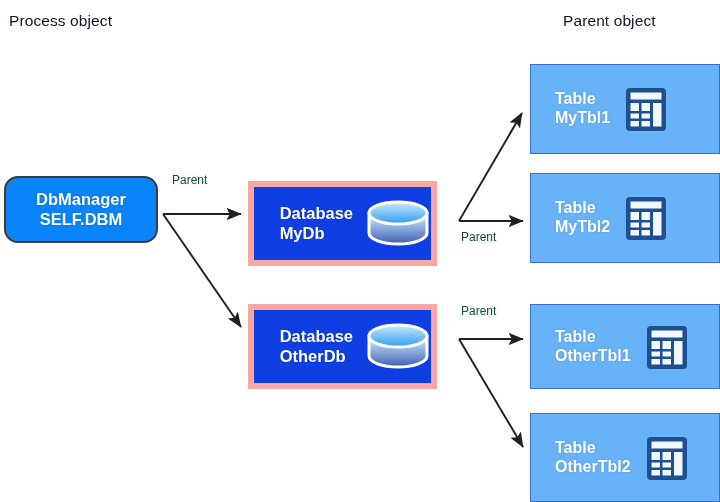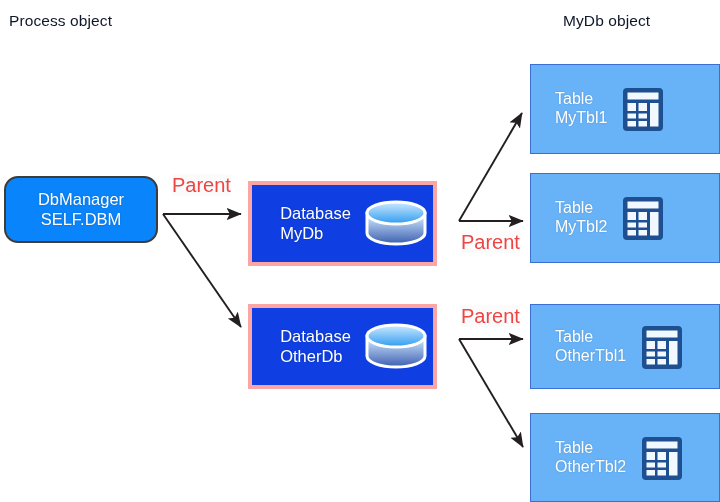--- a/index.html
+++ b/index.html
@@ -33,60 +33,60 @@
     position: absolute;
     left: 0;
     top: 0;
     width: 720px;
     height: 502px;
   }
 
   
   .edge-label {
     position: absolute;
-    font-size: 20px;
-    color: #ef4444;
+    font-size: 12px;
+    color: #14532d;
     white-space: nowrap;
     background: #fbfbfb;
     line-height: 1.1;
   }
 
   
   .node {
     position: absolute;
     box-sizing: border-box;
     display: flex;
     align-items: center;
   }
   .node .label {
     color: #ffffff;
-    font-weight: normal;
+    font-weight: bold;
     line-height: 1.18;
     white-space: pre-line;
     text-shadow: 0 0 2px rgba(0,0,0,0.22);
   }
 
   
   .node.process {
     background: #0a84fa;
     border: 2px solid #3c3c3c;
     border-radius: 14px;
     justify-content: center;
   }
   .node.process .label {
     font-size: 16.5px;
     text-align: center;
   }
 
   
   .node.database {
     background: #0f3fe2;
-    border: 4px solid #fca5a5;
+    border: 6px solid #fca5a5;
     padding-left: 24px;
-    justify-content: center;
+    justify-content: flex-end;
   }
   .node.database .label {
     font-size: 16.5px;
     text-align: left;
     flex: 0 0 auto;
   }
   .node.database .db-icon {
     margin-left: 12px;
   }
 
@@ -113,21 +113,21 @@
   }
 </style>
 </head>
 <body>
 
 <div id="canvas">
 
   <div class="col-header" style="left:9px; top:12px;">Process object</div>
 
 
-  <div class="col-header" style="left:563px; top:12px;">MyDb object</div>
+  <div class="col-header" style="left:563px; top:12px;">Parent object</div>
 
   <svg id="arrows" viewBox="0 0 720 502">
     <defs>
       <marker id="ah" markerWidth="9" markerHeight="9" refX="7.6" refY="3.2" orient="auto" markerUnits="strokeWidth">
         <path d="M0,0 L8,3.2 L0,6.4 L1.7,3.2 Z" fill="#231f20"></path>
       </marker>
     </defs>
 
     <line x1="163" y1="214" x2="241" y2="214" stroke="#231f20" stroke-width="1.9" marker-end="url(#ah)"></line>
 

